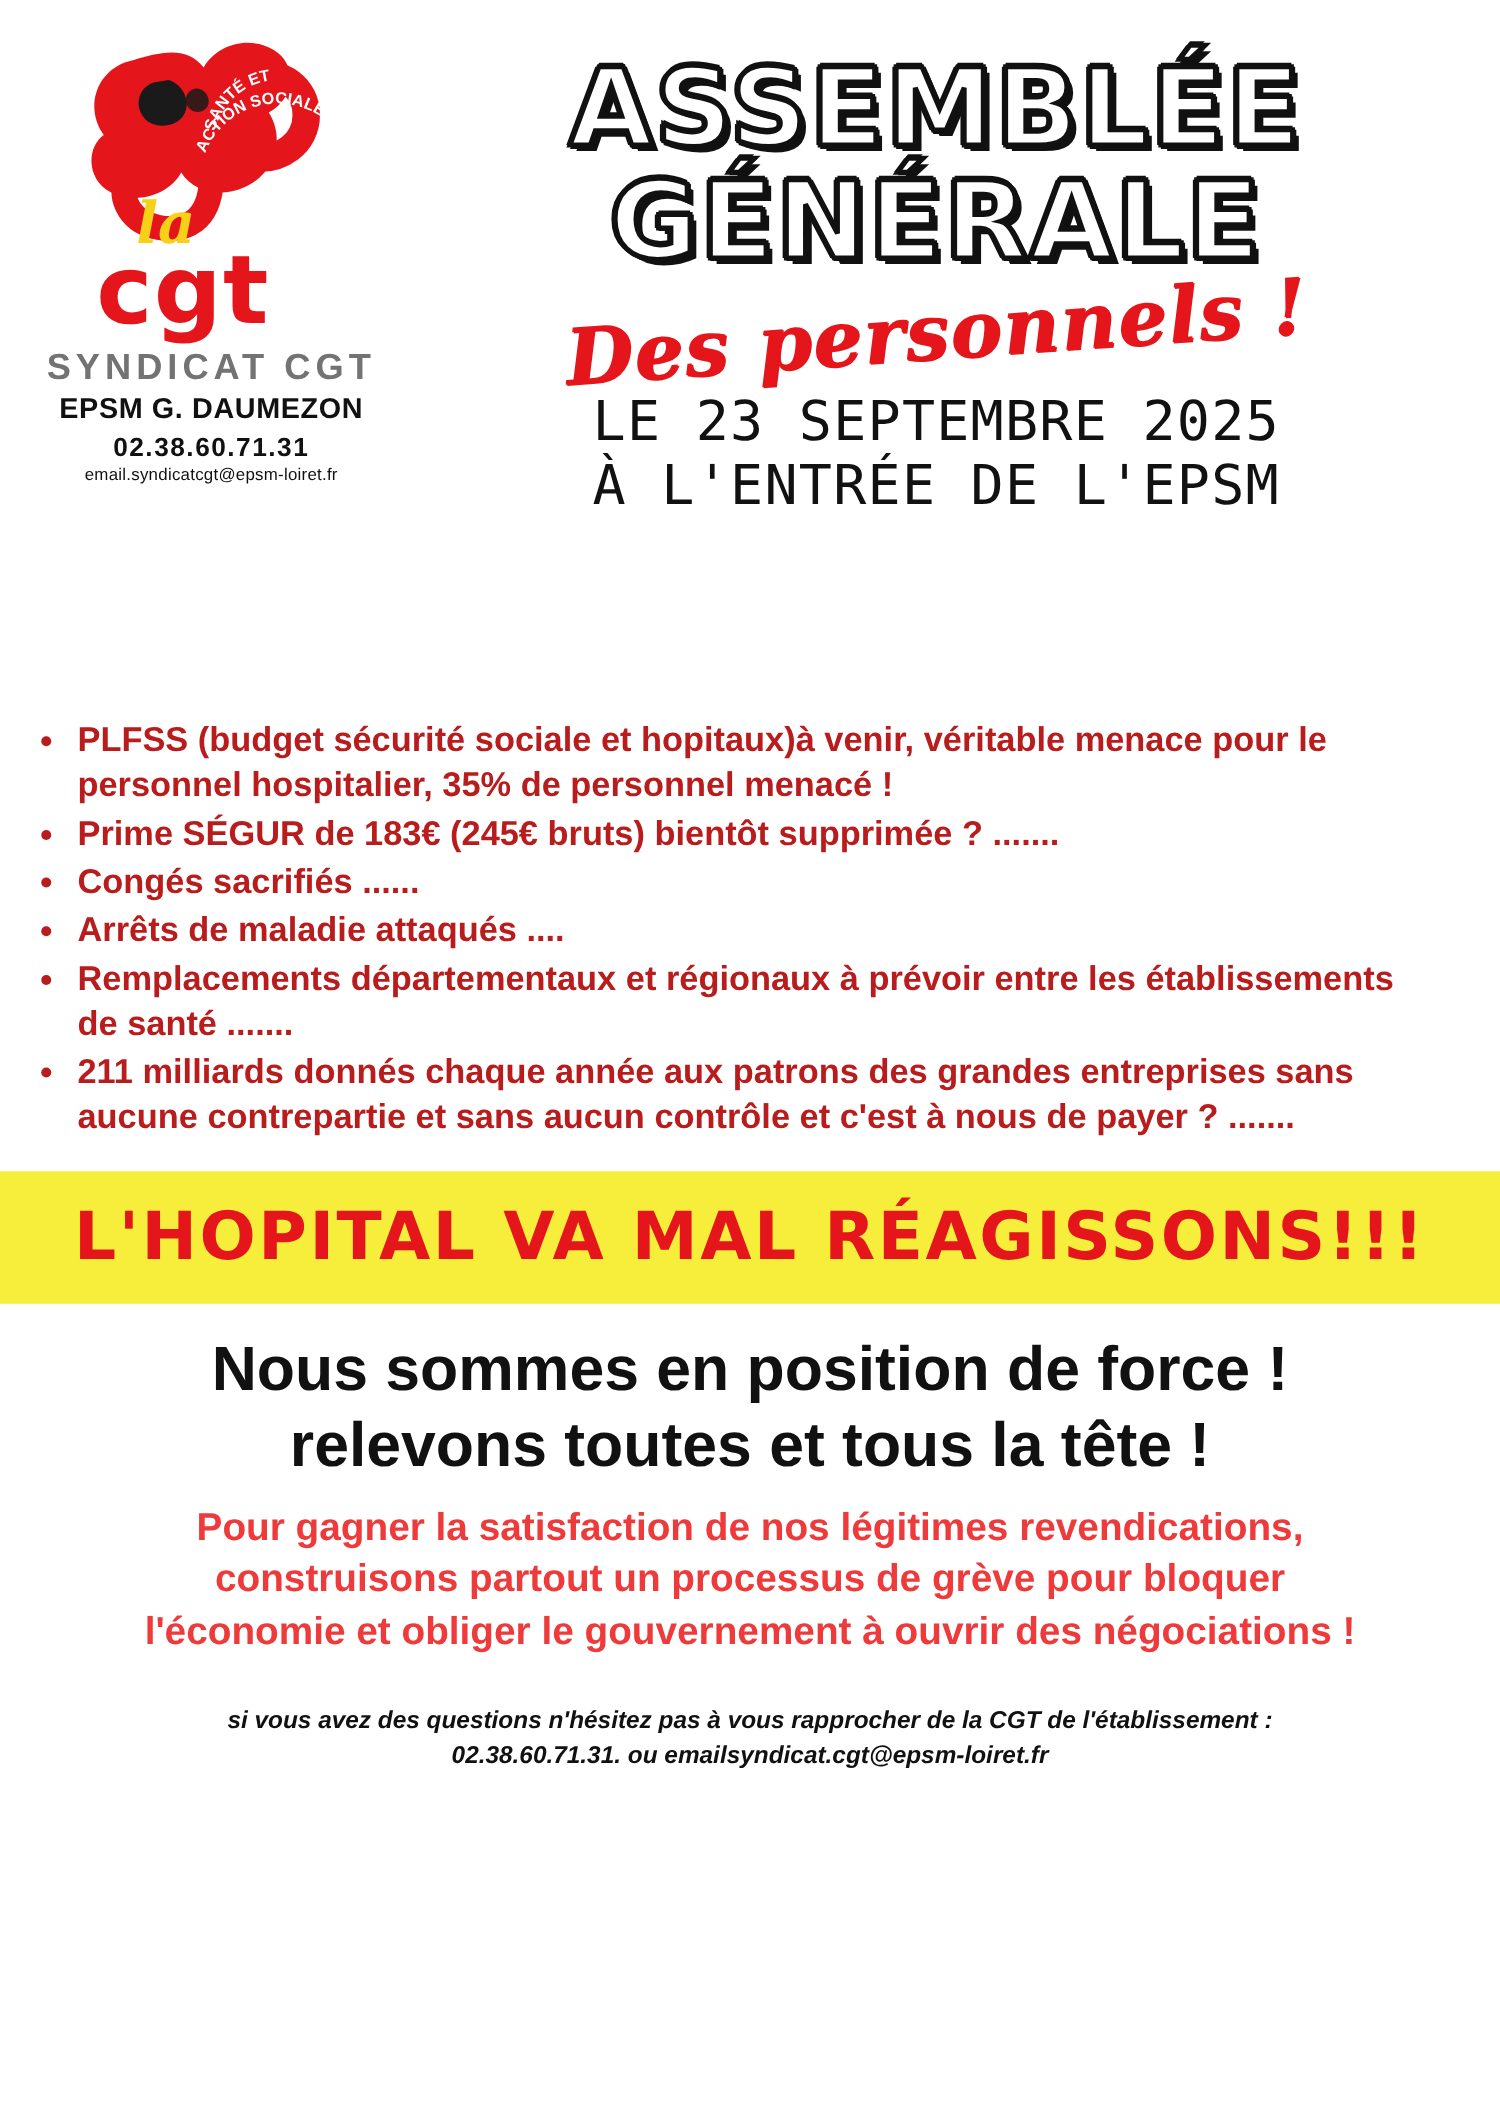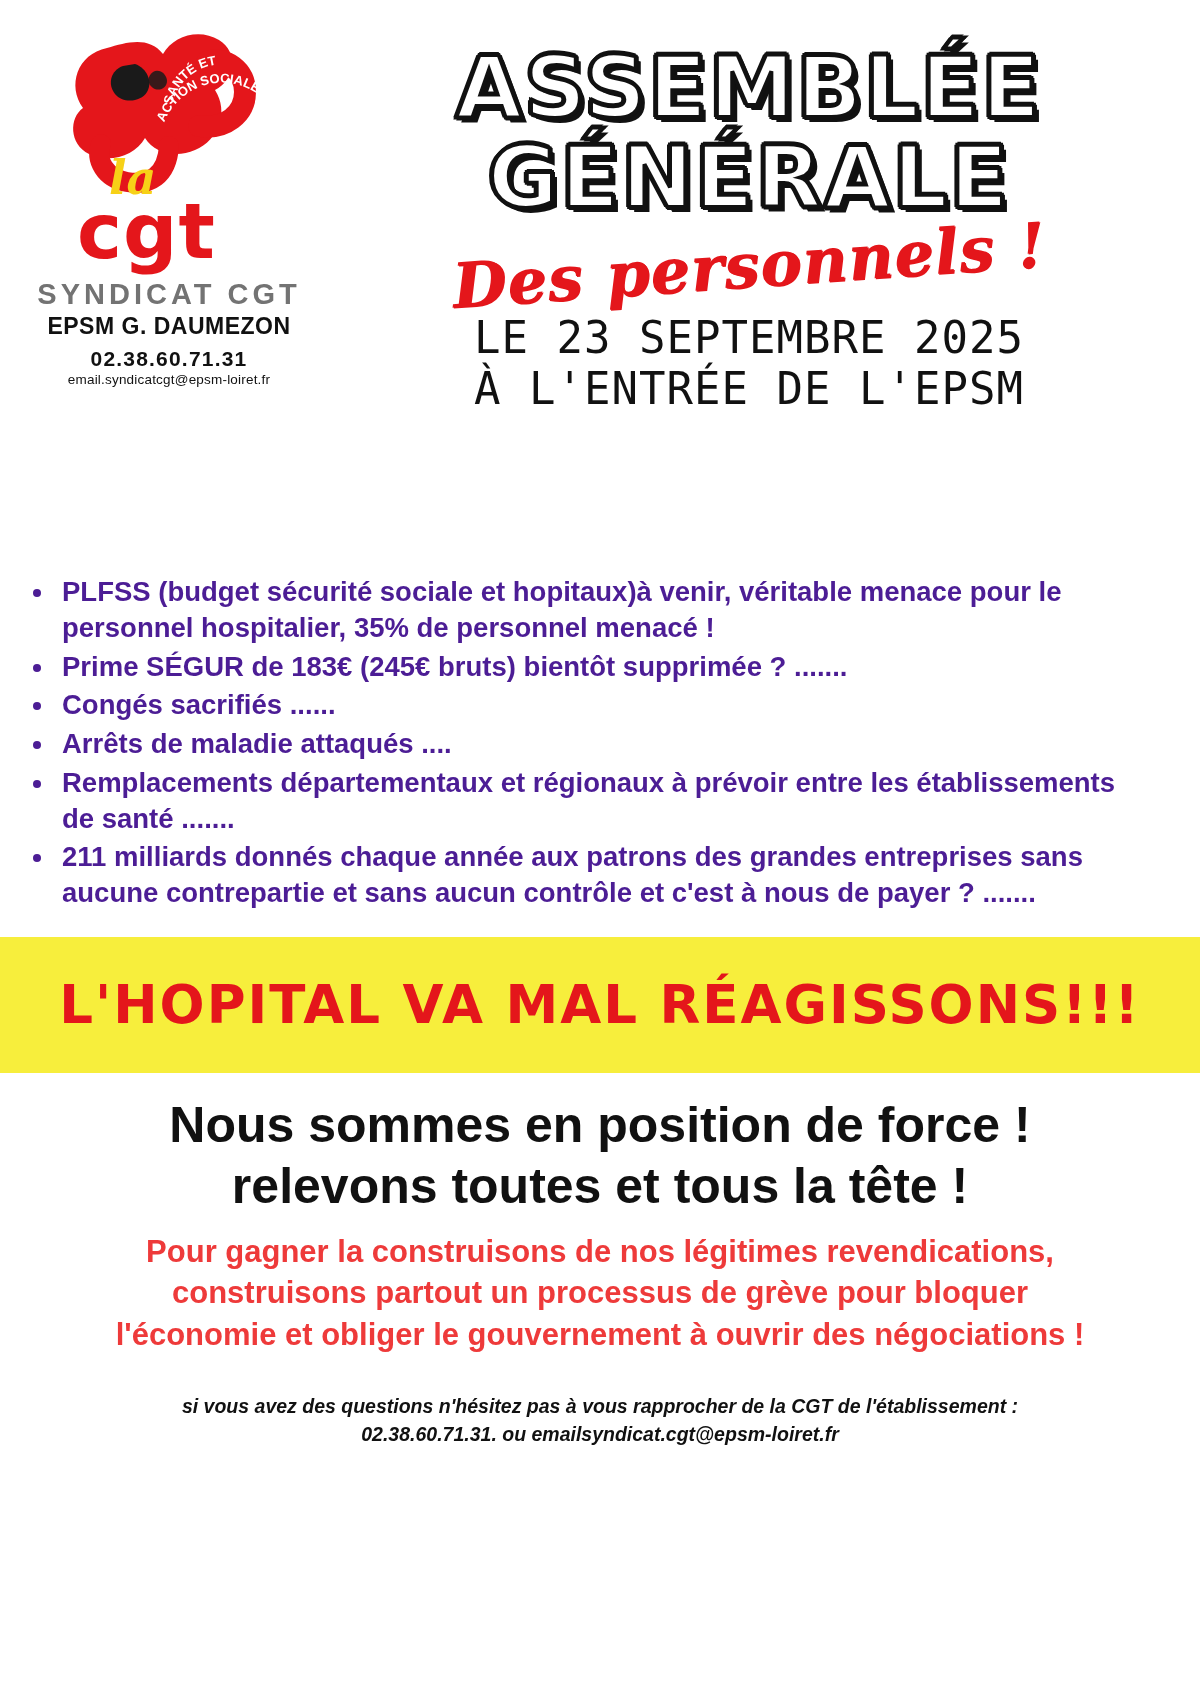--- a/index.html
+++ b/index.html
@@ -124,29 +124,29 @@
   
   .bullets {
     margin: 14px 56px 0 56px;
     padding: 0;
   }
   .bullets li {
     font-size: 27.5px;
     font-weight: bold;
     line-height: 1.30;
     margin-bottom: 3px;
-    color: #4c1d95;
+    color: #b91c1c;
     padding-left: 6px;
   }
 
   
   .banner {
     background: #f7ee3c;
     margin-top: 26px;
-    height: 136px;
+    height: 106px;
     display: flex;
     align-items: center;
     justify-content: center;
   }
   .banner-text {
     font-family: "DejaVu Sans", sans-serif;
     font-weight: bold;
     font-size: 53px;
     color: #e4161b;
     letter-spacing: 2px;
@@ -250,21 +250,21 @@
 </ul>
 
 <div class="banner">
   <div class="banner-text">L'HOPITAL VA MAL RÉAGISSONS!!!</div>
 </div>
 
 <div class="closing">
   <div class="closing-black">Nous sommes en position de force !</div>
   <div class="closing-black">relevons toutes et tous la tête !</div>
   <div class="closing-red">
-    <div>Pour gagner la construisons de nos légitimes revendications,</div>
+    <div>Pour gagner la satisfaction de nos légitimes revendications,</div>
     <div>construisons partout un processus de grève pour bloquer</div>
     <div>l'économie et obliger le gouvernement à ouvrir des négociations !</div>
   </div>
 </div>
 
 <div class="footer">
   <div>si vous avez des questions n'hésitez pas à vous rapprocher de la CGT de l'établissement :</div>
   <div>02.38.60.71.31. ou emailsyndicat.cgt@epsm-loiret.fr</div>
 </div>
 

